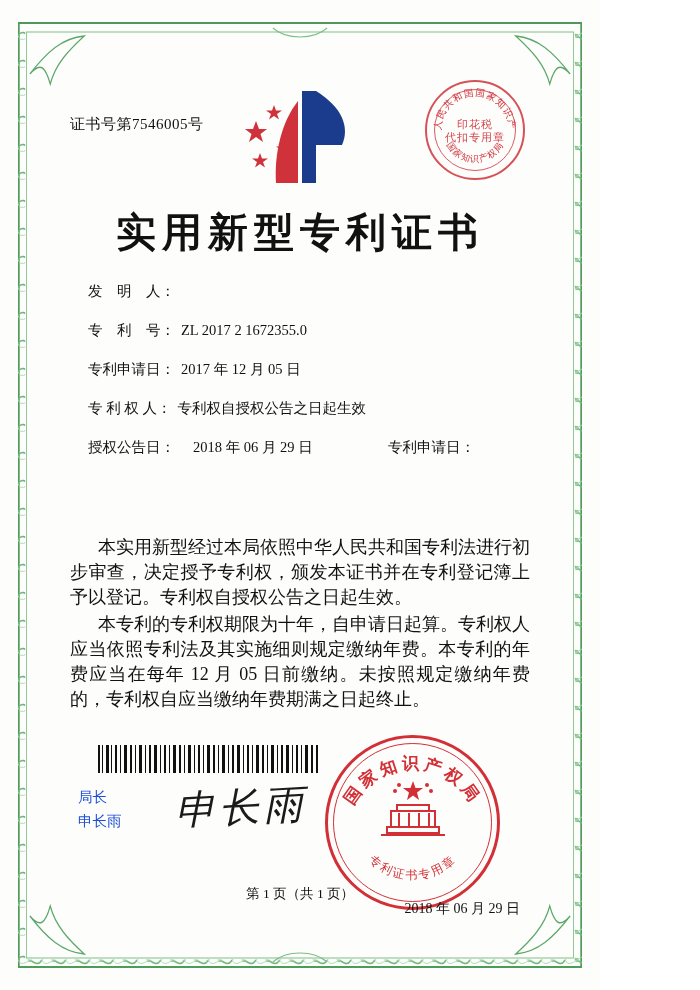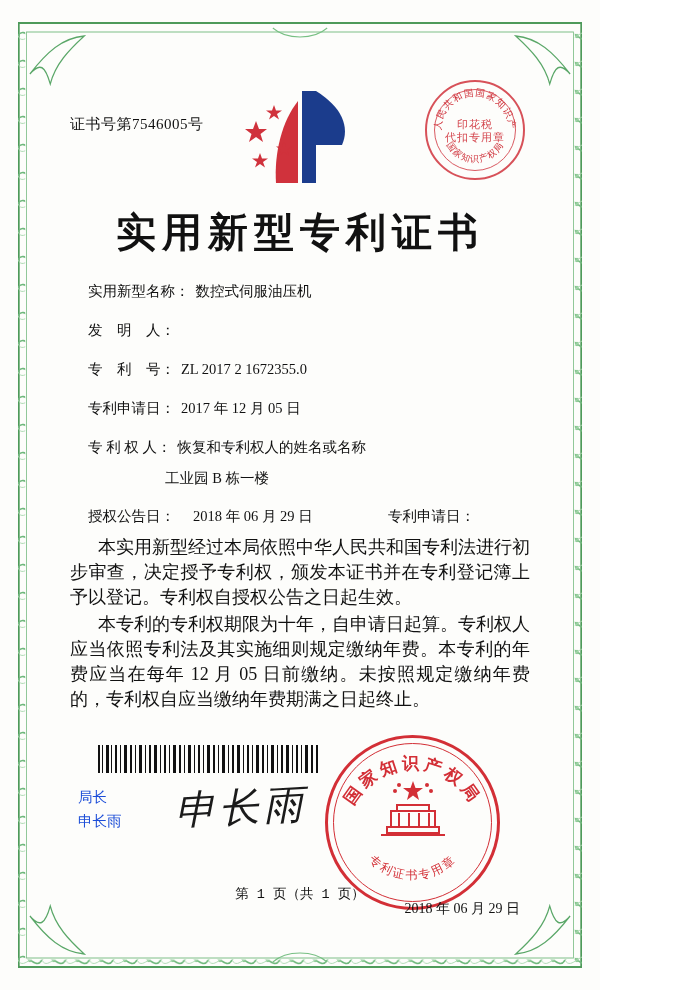--- a/index.html
+++ b/index.html
@@ -221,21 +221,20 @@
 
   
   .page-number {
     position: absolute;
     left: 0;
     right: 0;
     bottom: 42px;
     text-align: center;
     font-size: 13.5px;
     color: #111;
-    font-family: Liberation Mono, monospace;
   }
 </style>
 </head>
 <body>
 
 <div class="page">
 
   <div class="border-pattern">
     <svg class="border-svg" viewBox="0 0 664 946" preserveAspectRatio="none" aria-hidden="true">
       <defs>
@@ -301,46 +300,41 @@
           <polygon points="30,70 32,75.5 38,75.5 33,79 35,84.5 30,81 25,84.5 27,79 22,75.5 28,75.5"></polygon>
           <polygon points="54,58 56,63.5 62,63.5 57,67 59,72.5 54,69 49,72.5 51,67 46,63.5 52,63.5"></polygon>
         </g>
       </svg>
     </div>
 
     <div class="doc-title">实用新型专利证书</div>
 
     <div class="fields">
 
-      <div class="field-row">
-        <span class="field-label">实用新型名称：</span>
-        <span class="field-value">数控式伺服油压机</span>
-      </div>
 
       <div class="field-row">
         <span class="field-label">发　明　人：</span>
       </div>
 
       <div class="field-row">
         <span class="field-label">专　利　号：</span>
         <span class="field-value">ZL 2017 2 1672355.0</span>
       </div>
 
       <div class="field-row">
         <span class="field-label">专利申请日：</span>
         <span class="field-value">2017 年 12 月 05 日</span>
       </div>
 
       <div class="field-row">
         <span class="field-label">专 利 权 人：</span>
-        <span class="field-value">恢复和专利权人的姓名或名称</span>
-      </div>
-
-
-      <div class="addr-second">工业园 B 栋一楼</div>
+        <span class="field-value">专利权自授权公告之日起生效</span>
+      </div>
+
+
 
       <div class="field-row two-col">
         <span class="col-left">
           <span class="field-label">授权公告日：</span>
           <span class="field-value">2018 年 06 月 29 日</span>
         </span>
         <span class="col-right">
           <span class="field-label">专利申请日：</span>
         </span>
       </div>

